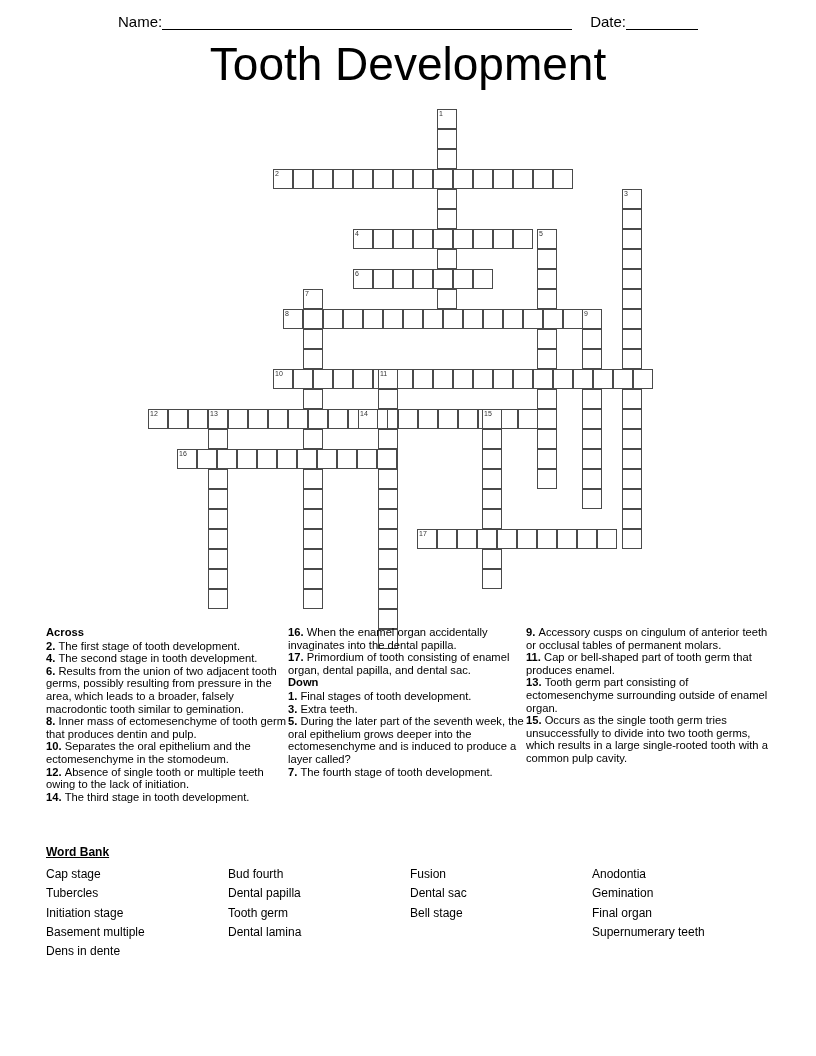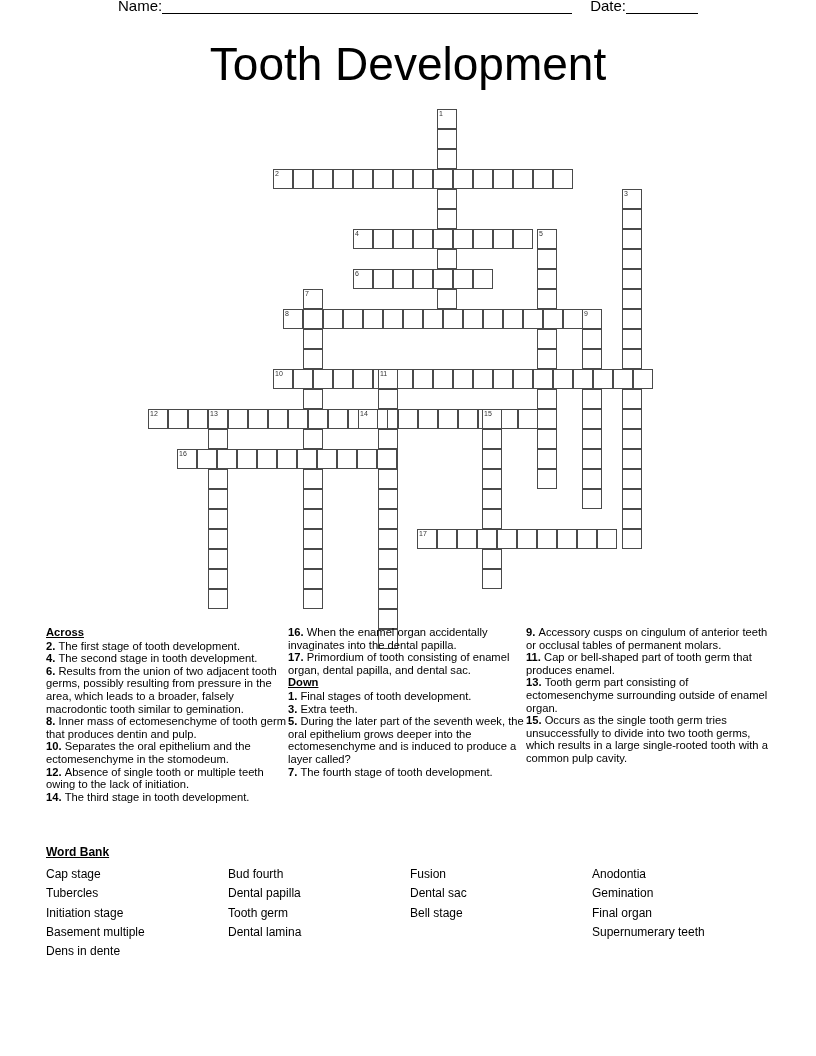--- a/index.html
+++ b/index.html
@@ -15,21 +15,21 @@
     color: #000000;
     overflow: hidden;
   }
 
   
   .namedate {
     position: absolute;
     left: 0;
     top: 0;
     width: 816px;
-    height: 14px;
+    height: 30px;
     display: flex;
     align-items: flex-end;
     justify-content: center;
     font-size: 15px;
   }
   .nd-rule {
     display: inline-block;
     border-bottom: 1px solid #000;
     height: 13px;
   }
@@ -88,21 +88,20 @@
   }
   .clue-col {
     font-size: 11.2px;
     line-height: 12.6px;
   }
   .clue-col.c1 { width: 242px; }
   .clue-col.c2 { width: 238px; }
   .clue-col.c3 { width: 244px; }
   .section-head {
     font-weight: bold;
-    text-decoration: underline;
     margin-bottom: 1px;
     display: block;
   }
   .clue {
     margin: 0 0 0 0;
     text-indent: 0;
   }
   .clue b { font-weight: bold; }
 
   

